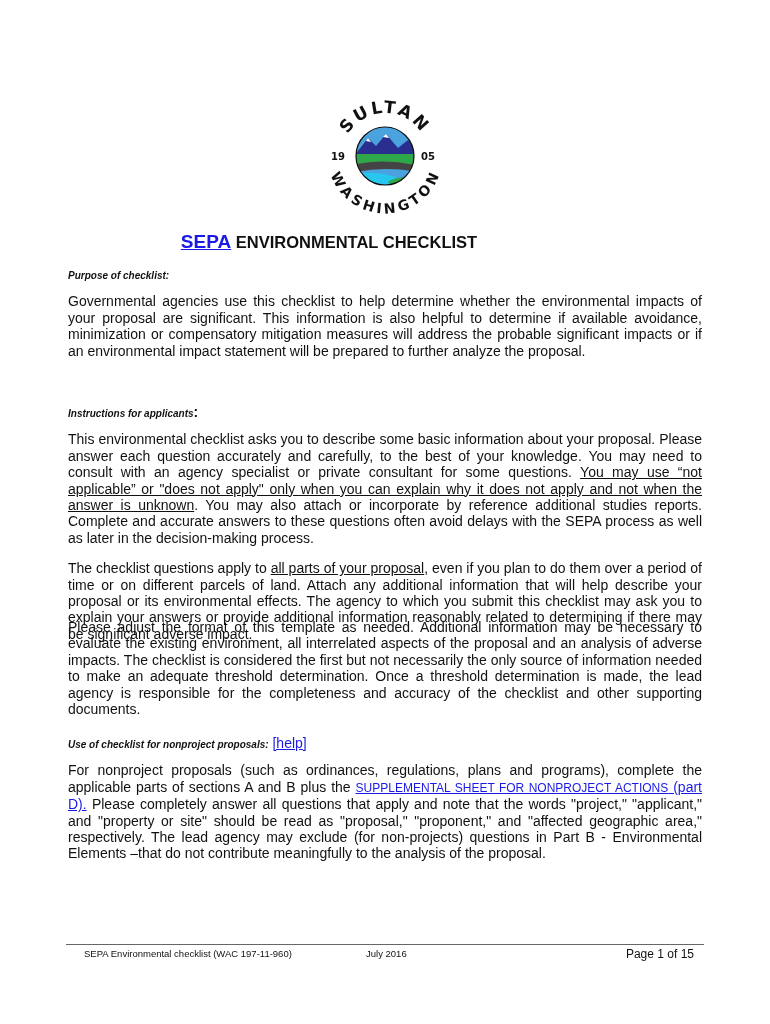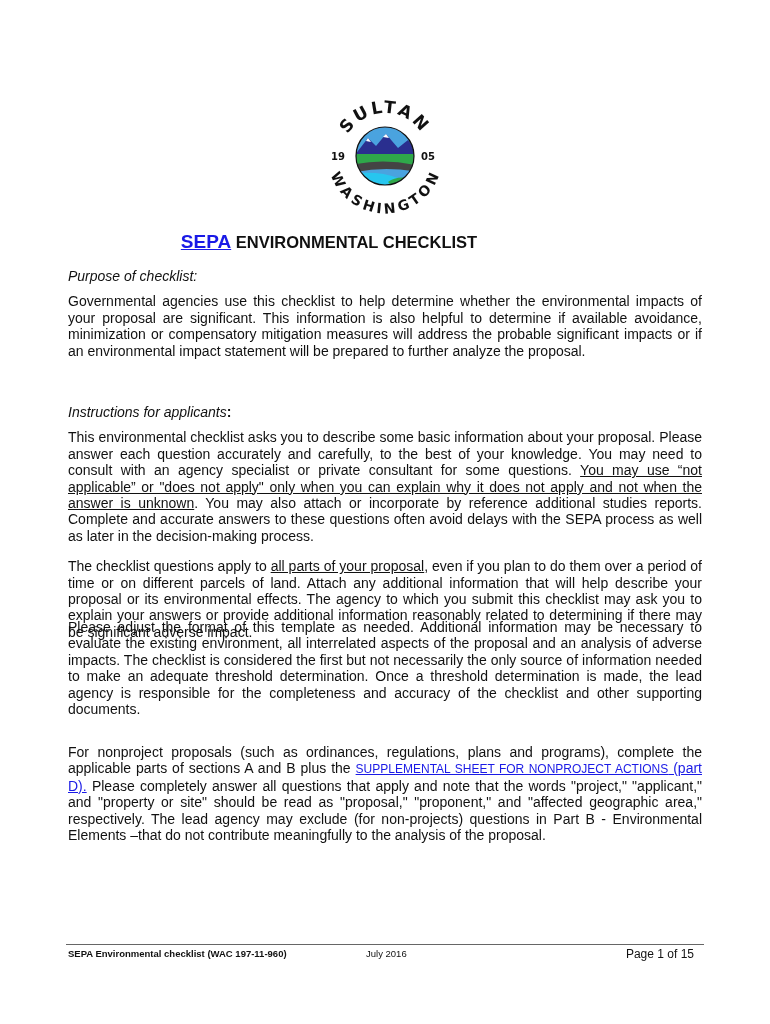--- a/index.html
+++ b/index.html
@@ -3,21 +3,21 @@
 <meta charset="utf-8">
 <style>
   html, body { margin: 0; padding: 0; background: #ffffff; }
   body { width: 770px; height: 1024px; position: relative; overflow: hidden;
          font-family: "Liberation Sans", sans-serif; color: #111; }
   .logo { position: absolute; left: 328px; top: 94px; width: 114px; height: 122px; }
   .title { position: absolute; left: 0; width: 658px; top: 231px; text-align: center;
            font-size: 16.5px; font-weight: bold; letter-spacing: 0; }
   .title .sepa { color: #1a1ae6; text-decoration: underline; font-size: 19px; }
   .content { position: absolute; left: 68px; width: 634px; font-size: 14px; line-height: 16.4px; }
-  .h { font-weight: normal; font-style: italic; font-size: 14px; }
+  .h { font-weight: bold; font-style: italic; font-size: 10px; }
   p { margin: 0; text-align: justify; }
   .u { text-decoration: underline; }
   a.link { color: #1a1ae6; text-decoration: underline; }
   .smallcaps { font-size: 12px; }
   .footer-rule { position: absolute; left: 66px; width: 638px; top: 944px; border-top: 1.5px solid #666; }
   .footer { position: absolute; top: 948px; font-size: 9.5px; }
 </style>
 </head>
 <body>
 
@@ -65,19 +65,23 @@
   <div><span class="h">Instructions for applicants</span><span style="font-weight:bold;">:</span></div>
   <p style="margin-top:9px;"><span>This environmental checklist asks you to describe some basic information about your proposal. Please answer each question accurately and carefully, to the best of your knowledge.  You may need to consult with an agency specialist or private consultant for some questions.  </span><span class="u">You may use “not applicable” or "does not apply" only when you can explain why it does not apply and not when the answer is unknown</span><span>.  You may also attach or incorporate by reference additional studies reports.  Complete and accurate answers to these questions often avoid delays with the SEPA process as well as later in the decision-making process.</span></p>
   <p style="margin-top:14px;"><span>The checklist questions apply to </span><span class="u">all parts of your proposal</span><span>, even if you plan to do them over a period of time or on different parcels of land.  Attach any additional information that will help describe your proposal or its environmental effects.  The agency to which you submit this checklist may ask you to explain your answers or provide additional information reasonably related to determining if there may be significant adverse impact.</span></p>
 </div>
 
 <div class="content" style="top:619px;">
   <p>Please adjust the format of this template as needed.  Additional information may be necessary to evaluate the existing environment, all interrelated aspects of the proposal and an analysis of adverse impacts.  The checklist is considered the first but not necessarily the only source of information needed to make an adequate threshold determination.  Once a threshold determination is made, the lead agency is responsible for the completeness and accuracy of the checklist and other supporting documents.</p>
 </div>
 
 <div class="content" style="top:735px;">
+  <div>
+    <span class="h">Use of checklist for nonproject proposals:</span>
+    <a class="link">[help]</a>
+  </div>
   <p style="margin-top:9px;"><span>For nonproject proposals (such as ordinances, regulations, plans and programs), complete the applicable parts of sections A and B plus the </span><a class="link"><span class="smallcaps">SUPPLEMENTAL SHEET FOR NONPROJECT ACTIONS</span><span> (part D).</span></a><span>  Please completely answer all questions that apply and note that the words "project," "applicant," and "property or site" should be read as "proposal," "proponent," and "affected geographic area," respectively. The lead agency may exclude (for non-projects) questions in Part B - Environmental Elements –that do not contribute meaningfully to the analysis of the proposal.</span></p>
 </div>
 
 <div class="footer-rule"></div>
-<div class="footer" style="left:68px; font-weight:bold;">SEPA Environmental checklist (WAC 197-11-960)</div>
+<div class="footer" style="left:84px; font-weight:normal;">SEPA Environmental checklist (WAC 197-11-960)</div>
 <div class="footer" style="left:366px;text-align:right;">July 2016</div>
 <div class="footer" style="right:76px; font-size:12px; top:947px;">Page 1 of 15</div>
 
 </body></html>

